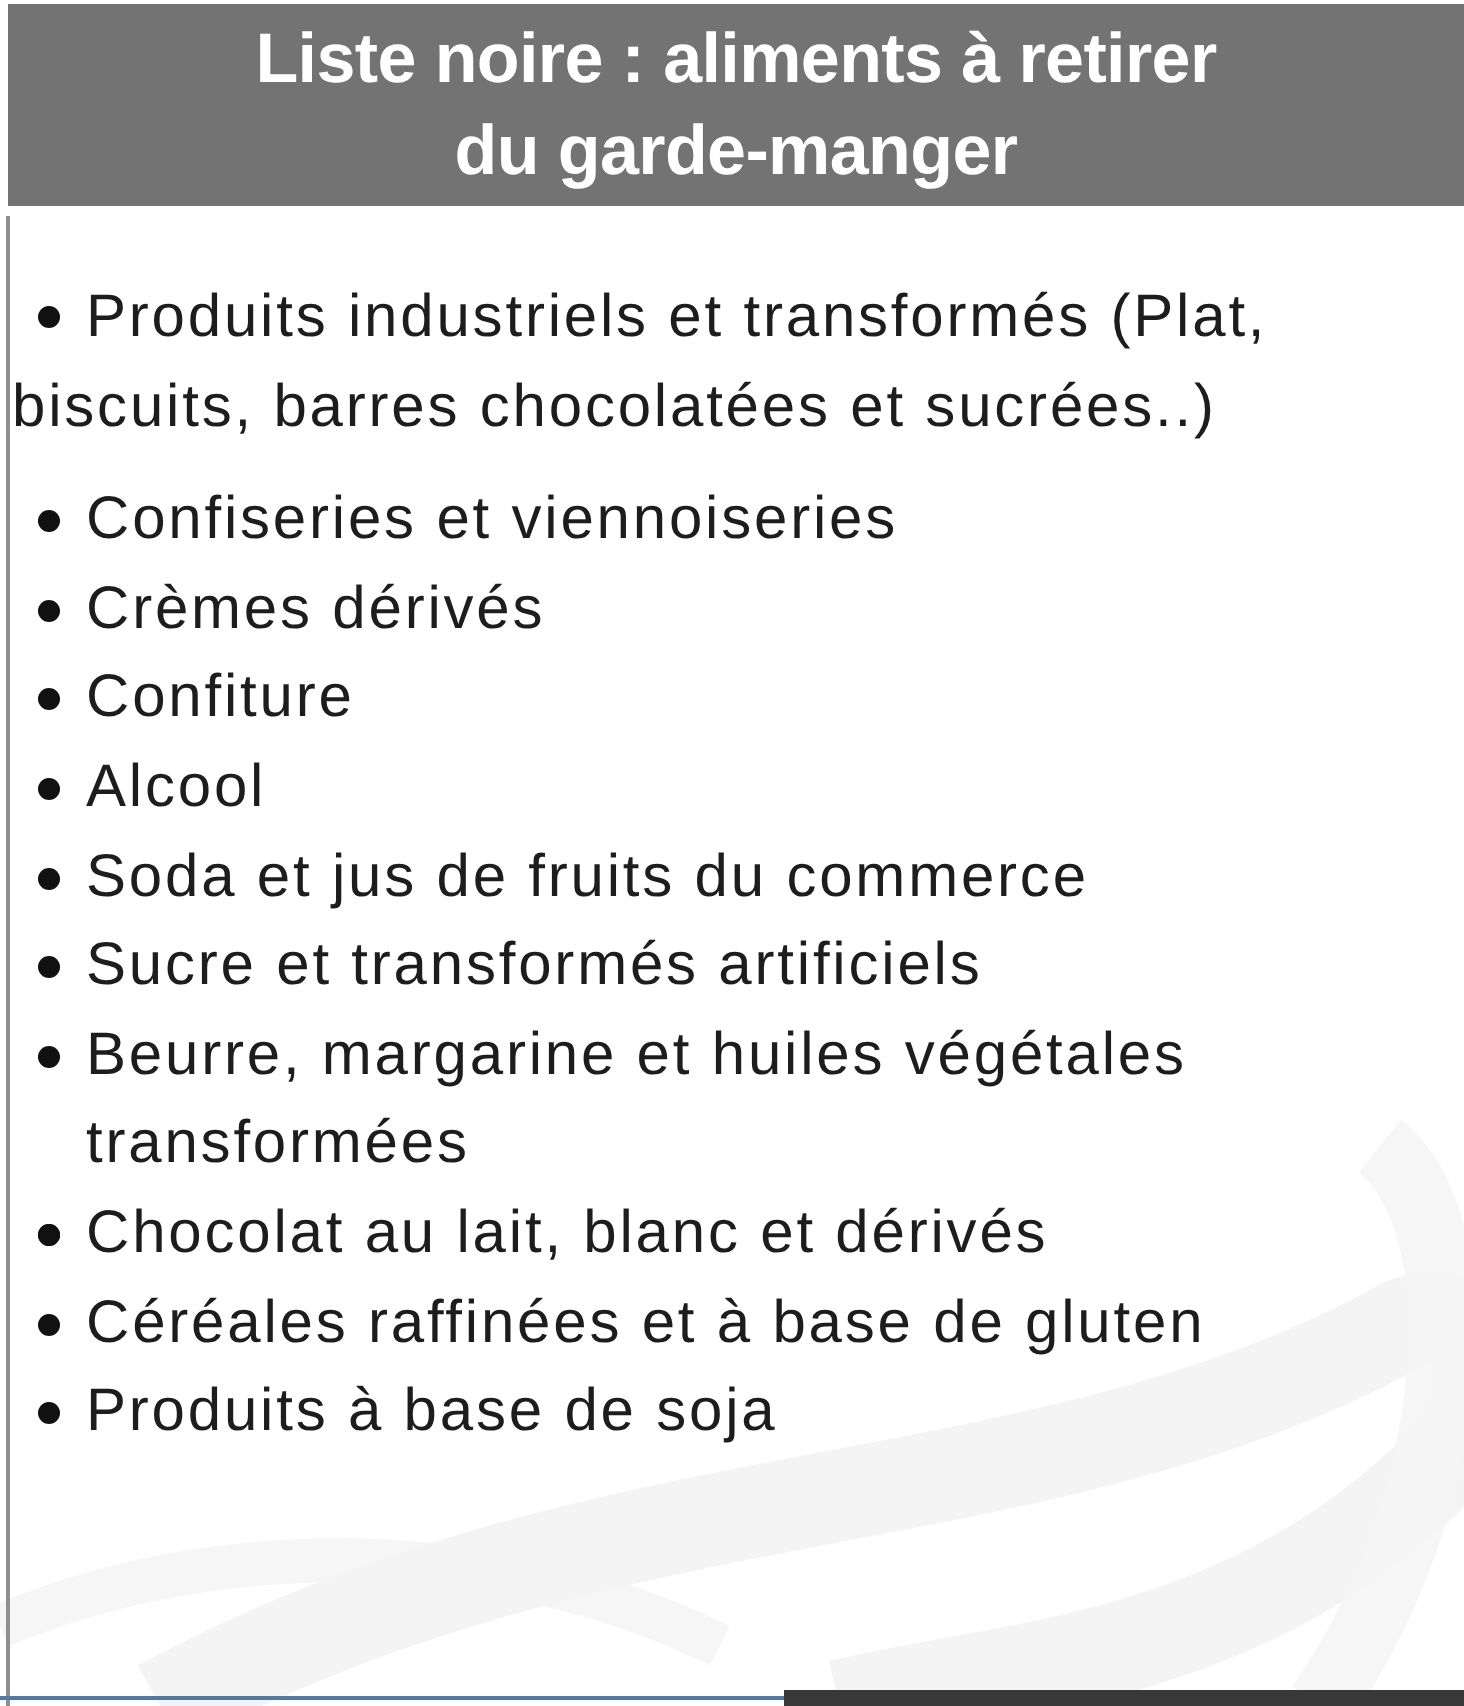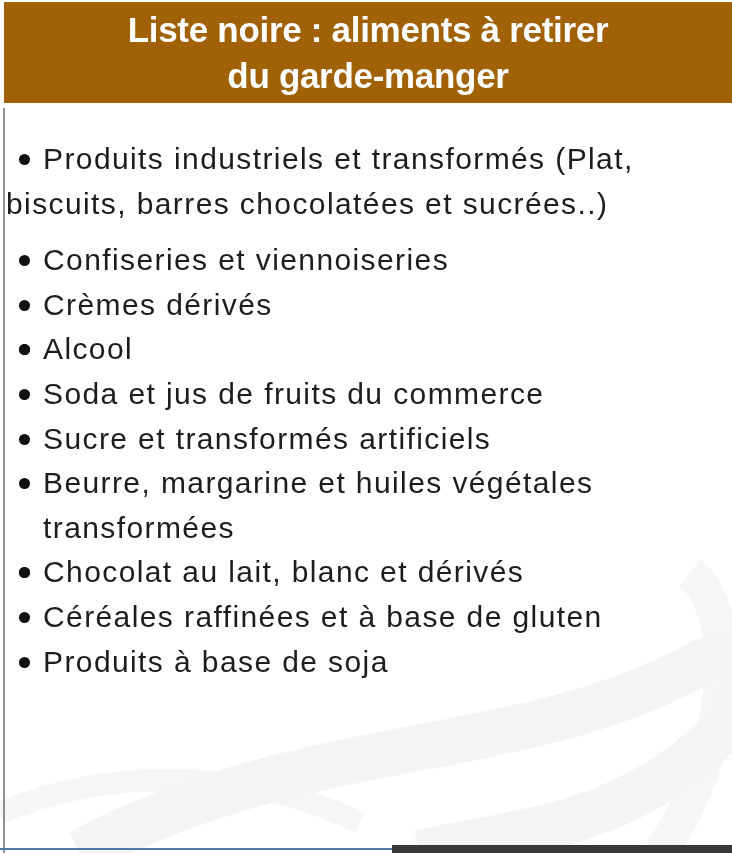--- a/index.html
+++ b/index.html
@@ -13,21 +13,21 @@
     position: relative;
     width: 732px; height: 853px;
     background: #ffffff;
     overflow: hidden;
   }
   
   .banner {
     position: absolute;
     top: 2px; left: 4px; right: 0;
     height: 101px;
-    background: #a16207;
+    background: #737373;
     color: #ffffff;
     display: flex;
     flex-direction: column;
     align-items: center;
     justify-content: center;
     text-align: center;
   }
   .banner .t-line {
     font-size: 35px;
     font-weight: bold;
@@ -111,21 +111,21 @@
     <path d="M 690 140 C 740 180, 730 320, 660 420" fill="none" stroke="#f5f5f5" stroke-width="34" opacity="0.9"></path>
     <path d="M 0 380 C 120 330, 260 340, 360 390" fill="none" stroke="#f4f4f4" stroke-width="22" opacity="0.8"></path>
   </svg>
 
   <div class="left-border"></div>
 
   <ul class="food-list">
     <li class="nohang"><span class="dot"></span><span>Produits industriels et transformés (Plat, biscuits, barres chocolatées et sucrées..)</span></li>
     <li><span class="dot"></span><span>Confiseries et viennoiseries</span></li>
     <li><span class="dot"></span><span>Crèmes dérivés</span></li>
-    <li><span class="dot"></span></li>
+    <li><span class="dot"></span><span>Confiture</span></li>
     <li><span class="dot"></span><span>Alcool</span></li>
     <li><span class="dot"></span><span>Soda et jus de fruits du commerce</span></li>
     <li><span class="dot"></span><span>Sucre et transformés artificiels</span></li>
     <li><span class="dot"></span><span>Beurre, margarine et huiles végétales transformées</span></li>
     <li><span class="dot"></span></li>
     <li><span class="dot"></span><span>Chocolat au lait, blanc et dérivés</span></li>
     <li><span class="dot"></span><span>Céréales raffinées et à base de gluten</span></li>
     <li><span class="dot"></span><span>Produits à base de soja</span></li>
   </ul>
 

